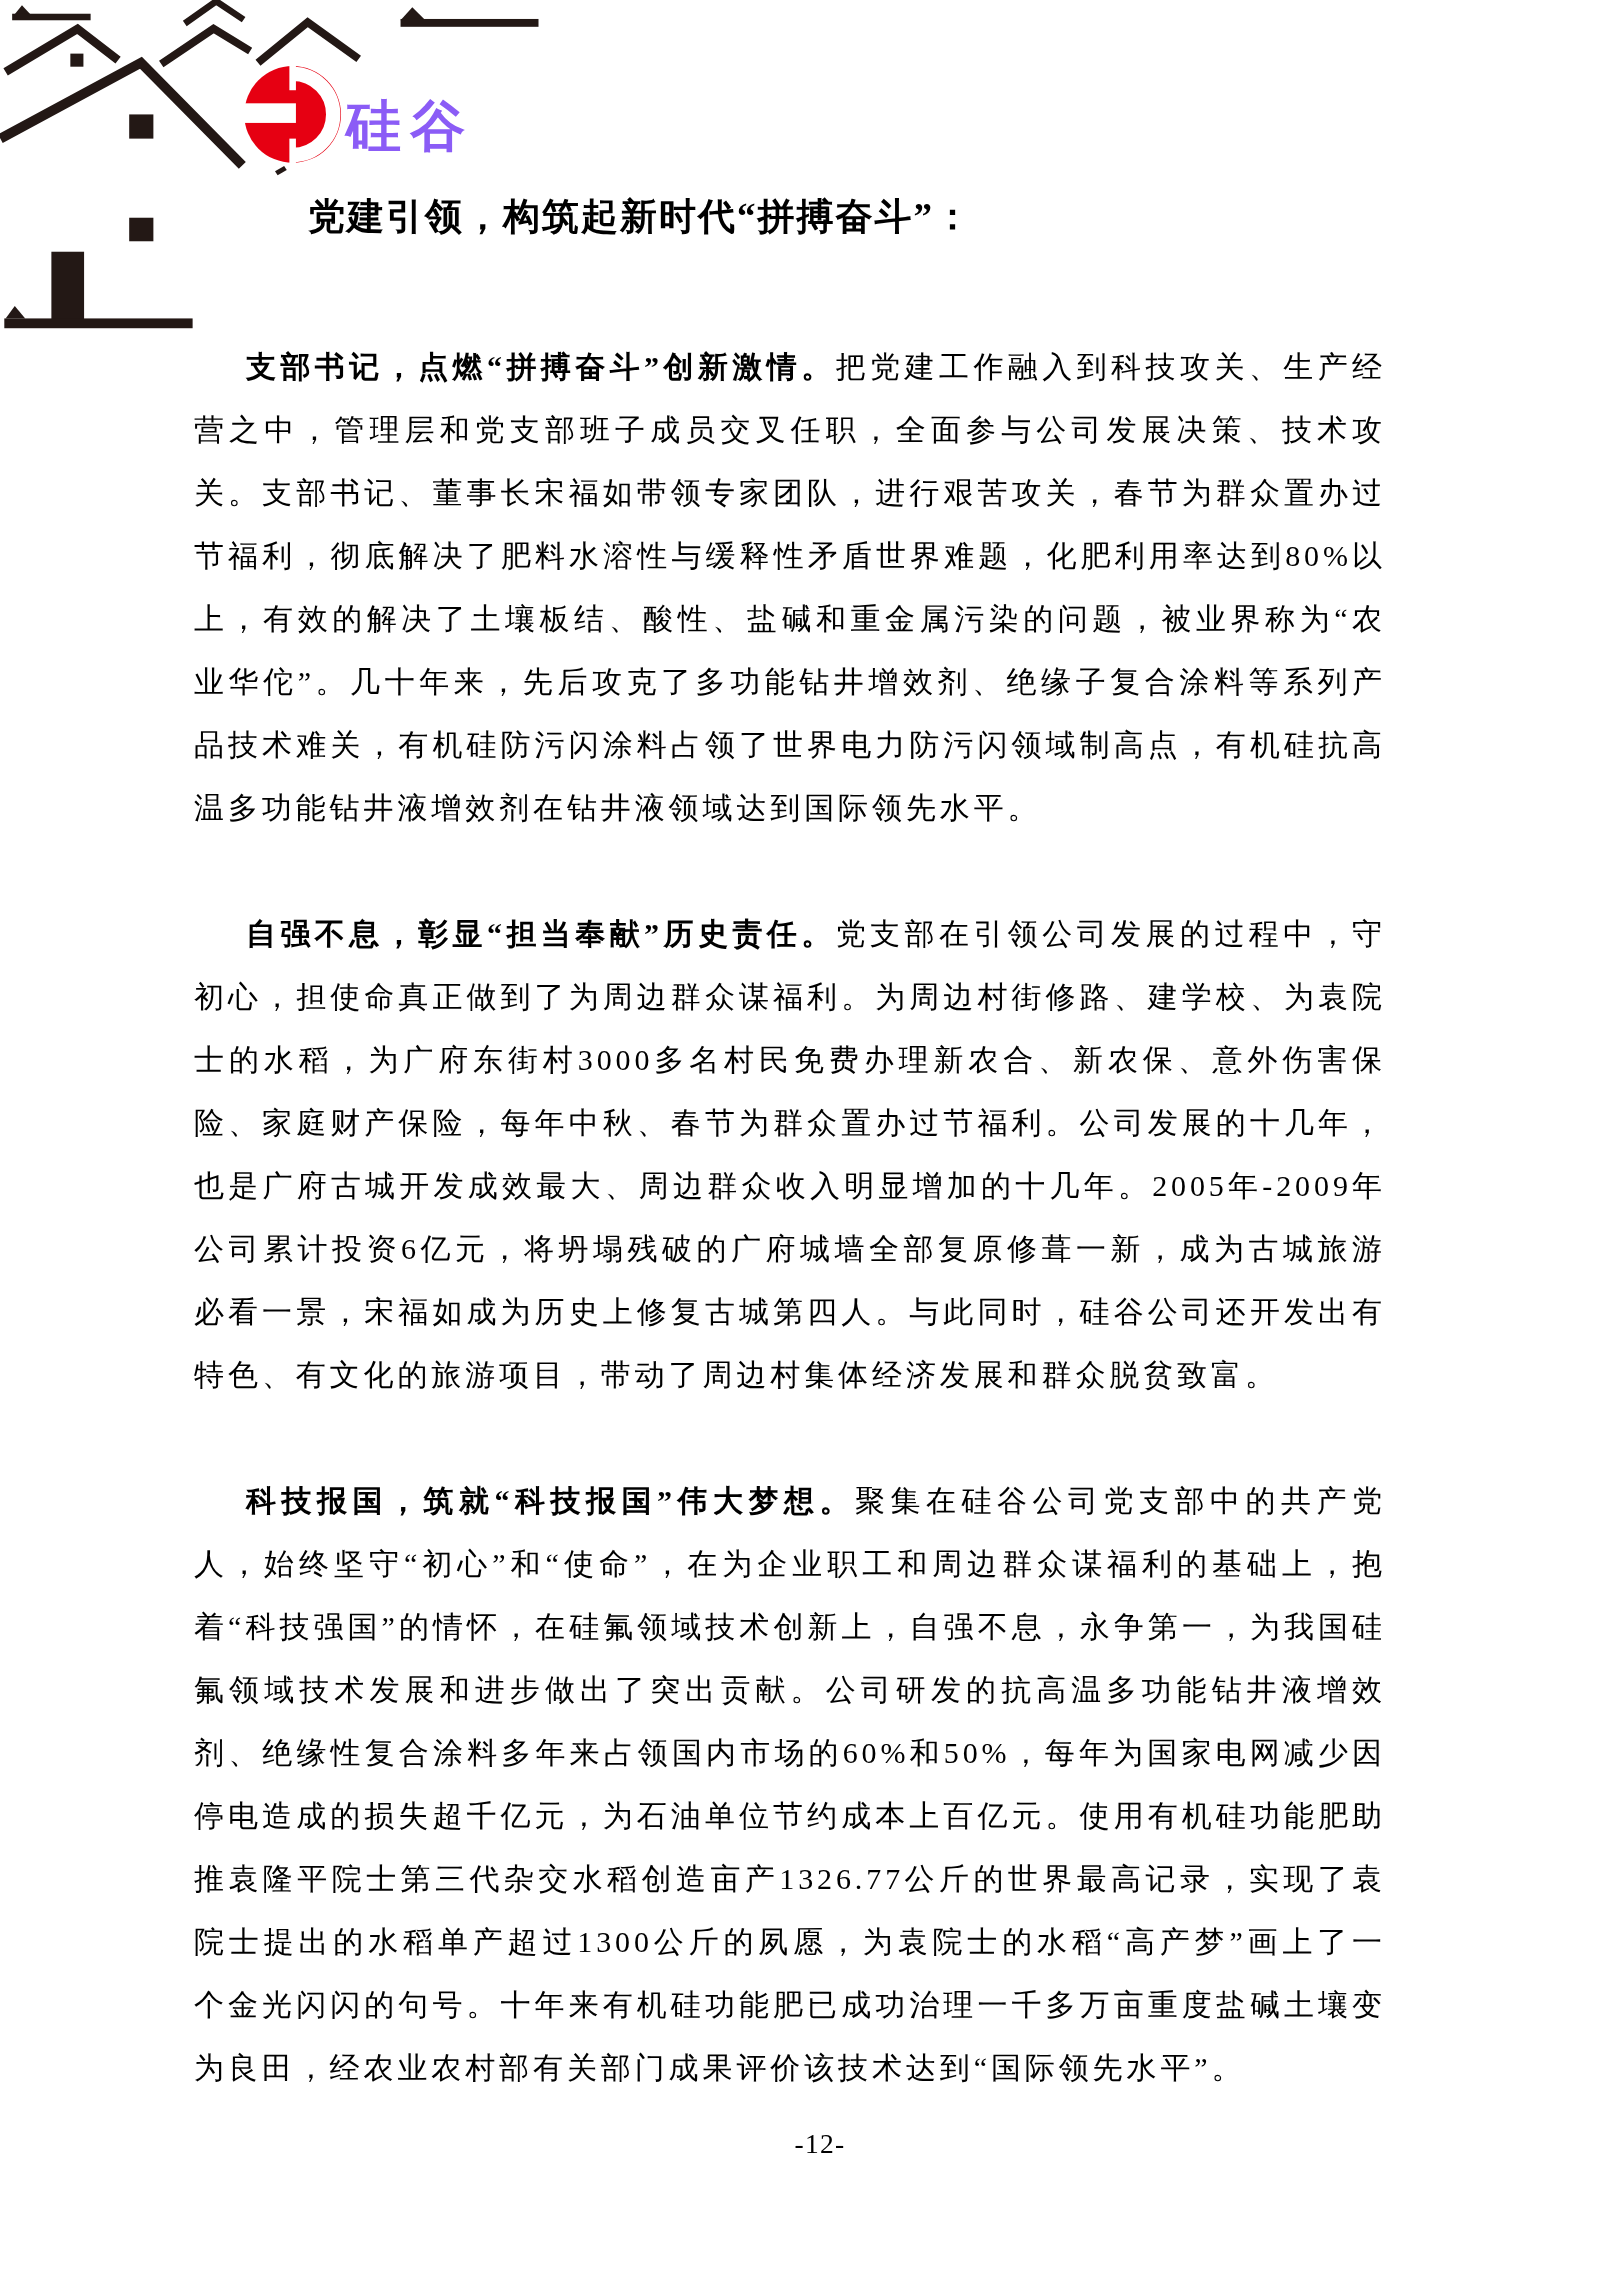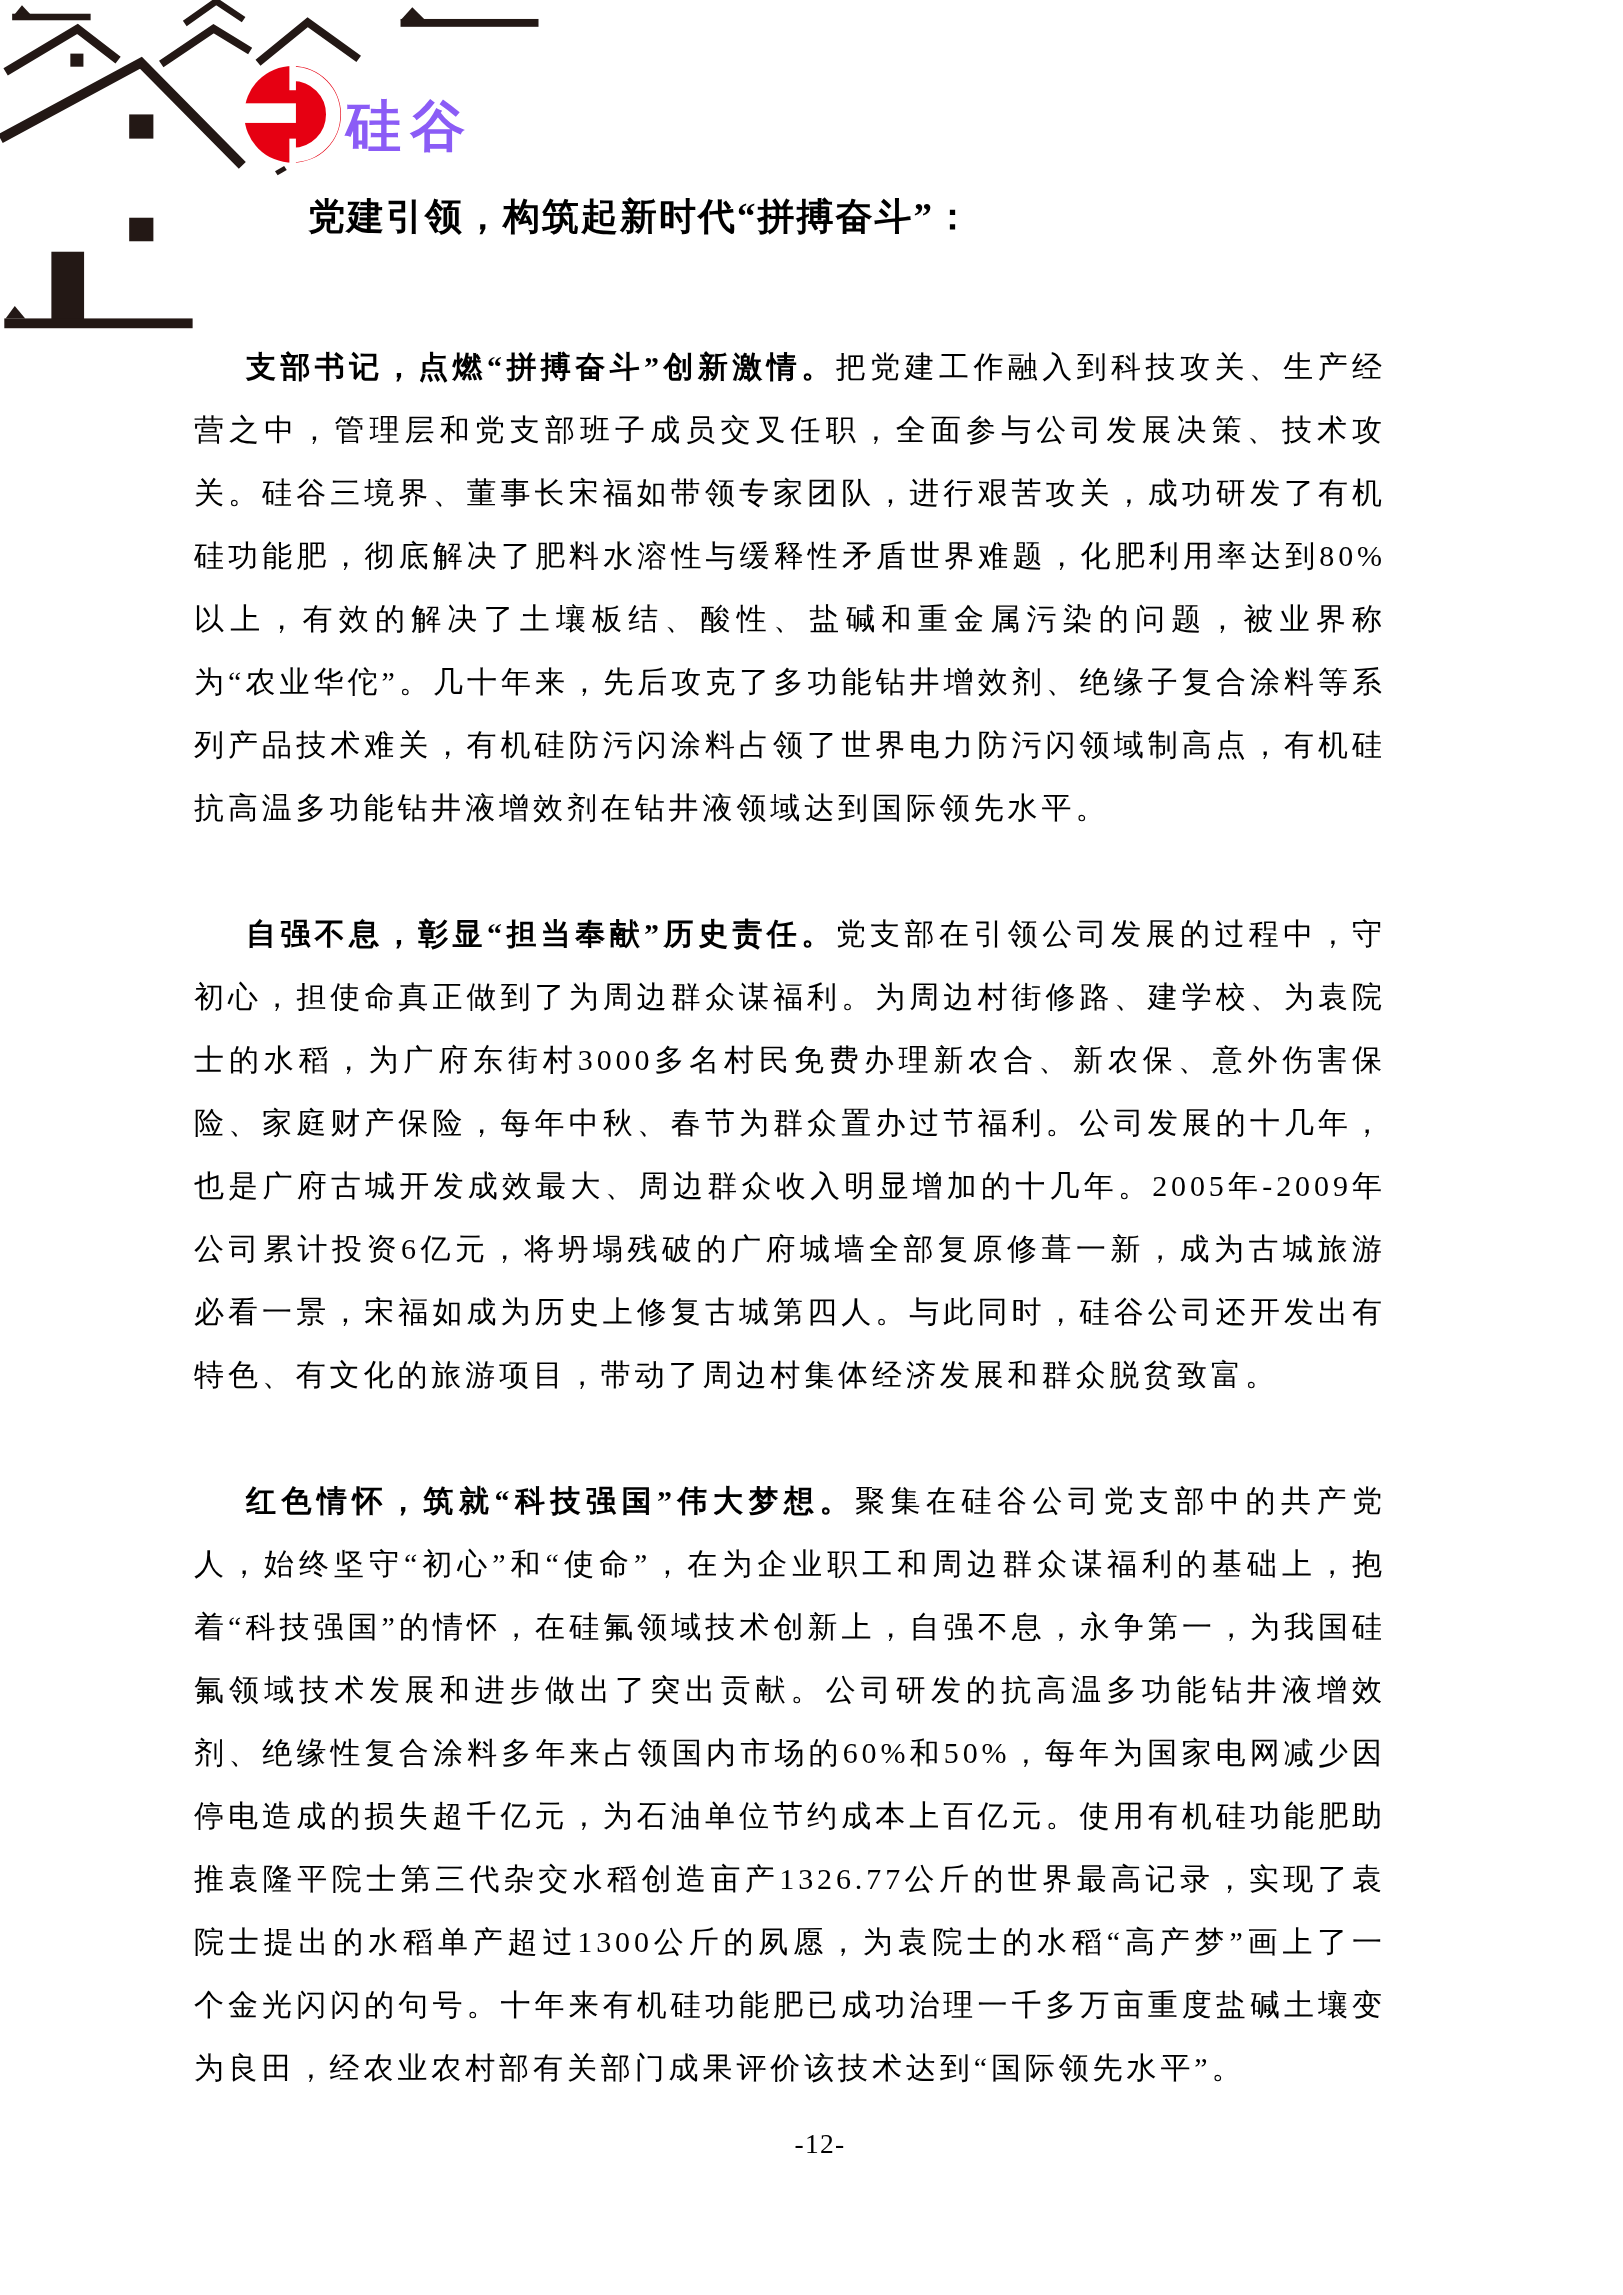--- a/index.html
+++ b/index.html
@@ -101,19 +101,19 @@
     <rect x="442" y="100" width="10" height="38" fill="#ffffff"></rect>
     <rect x="442" y="212" width="10" height="38" fill="#ffffff"></rect>
   </g>
 </svg>
 
 <div class="logo-wordmark">硅谷</div>
 
 <div class="doc-title">党建引领，构筑起新时代“拼搏奋斗”：</div>
 
 <div class="content">
-    <p class="para"><b>支部书记，点燃“拼搏奋斗”创新激情。</b><span>把党建工作融入到科技攻关、生产经营之中，管理层和党支部班子成员交叉任职，全面参与公司发展决策、技术攻关。硅谷三境界、董事长宋福如带领专家团队，进行艰苦攻关，成功研发了有机硅功能肥，彻底解决了肥料水溶性与缓释性矛盾世界难题，化肥利用率达到80%以上，有效的解决了土壤板结、酸性、盐碱和重金属污染的问题，被业界称为“农业华佗”。几十年来，先后攻克了多功能钻井增效剂、绝缘子复合涂料等系列产品技术难关，有机硅防污闪涂料占领了世界电力防污闪领域制高点，有机硅抗高温多功能钻井液增效剂在钻井液领域达到国际领先水平。</span></p>
+    <p class="para"><b>支部书记，点燃“拼搏奋斗”创新激情。</b><span>把党建工作融入到科技攻关、生产经营之中，管理层和党支部班子成员交叉任职，全面参与公司发展决策、技术攻关。支部书记、董事长宋福如带领专家团队，进行艰苦攻关，春节为群众置办过节福利，彻底解决了肥料水溶性与缓释性矛盾世界难题，化肥利用率达到80%以上，有效的解决了土壤板结、酸性、盐碱和重金属污染的问题，被业界称为“农业华佗”。几十年来，先后攻克了多功能钻井增效剂、绝缘子复合涂料等系列产品技术难关，有机硅防污闪涂料占领了世界电力防污闪领域制高点，有机硅抗高温多功能钻井液增效剂在钻井液领域达到国际领先水平。</span></p>
     <p class="para"><b>自强不息，彰显“担当奉献”历史责任。</b><span>党支部在引领公司发展的过程中，守初心，担使命真正做到了为周边群众谋福利。为周边村街修路、建学校、为袁院士的水稻，为广府东街村3000多名村民免费办理新农合、新农保、意外伤害保险、家庭财产保险，每年中秋、春节为群众置办过节福利。公司发展的十几年，也是广府古城开发成效最大、周边群众收入明显增加的十几年。2005年-2009年公司累计投资6亿元，将坍塌残破的广府城墙全部复原修葺一新，成为古城旅游必看一景，宋福如成为历史上修复古城第四人。与此同时，硅谷公司还开发出有特色、有文化的旅游项目，带动了周边村集体经济发展和群众脱贫致富。</span></p>
-    <p class="para"><b>红色情怀，筑就“科技强国”伟大梦想。</b><span>聚集在硅谷公司党支部中的共产党人，始终坚守“初心”和“使命”，在为企业职工和周边群众谋福利的基础上，抱着“科技强国”的情怀，在硅氟领域技术创新上，自强不息，永争第一，为我国硅氟领域技术发展和进步做出了突出贡献。公司研发的抗高温多功能钻井液增效剂、绝缘性复合涂料多年来占领国内市场的60%和50%，每年为国家电网减少因停电造成的损失超千亿元，为石油单位节约成本上百亿元。使用有机硅功能肥助推袁隆平院士第三代杂交水稻创造亩产1326.77公斤的世界最高记录，实现了袁院士提出的水稻单产超过1300公斤的夙愿，为袁院士的水稻“高产梦”画上了一个金光闪闪的句号。十年来有机硅功能肥已成功治理一千多万亩重度盐碱土壤变为良田，经农业农村部有关部门成果评价该技术达到“国际领先水平”。</span></p>
+    <p class="para"><b>科技报国，筑就“科技报国”伟大梦想。</b><span>聚集在硅谷公司党支部中的共产党人，始终坚守“初心”和“使命”，在为企业职工和周边群众谋福利的基础上，抱着“科技强国”的情怀，在硅氟领域技术创新上，自强不息，永争第一，为我国硅氟领域技术发展和进步做出了突出贡献。公司研发的抗高温多功能钻井液增效剂、绝缘性复合涂料多年来占领国内市场的60%和50%，每年为国家电网减少因停电造成的损失超千亿元，为石油单位节约成本上百亿元。使用有机硅功能肥助推袁隆平院士第三代杂交水稻创造亩产1326.77公斤的世界最高记录，实现了袁院士提出的水稻单产超过1300公斤的夙愿，为袁院士的水稻“高产梦”画上了一个金光闪闪的句号。十年来有机硅功能肥已成功治理一千多万亩重度盐碱土壤变为良田，经农业农村部有关部门成果评价该技术达到“国际领先水平”。</span></p>
   </div>
 
 <div class="page-number">-12-</div>
 
 
 </body></html>

